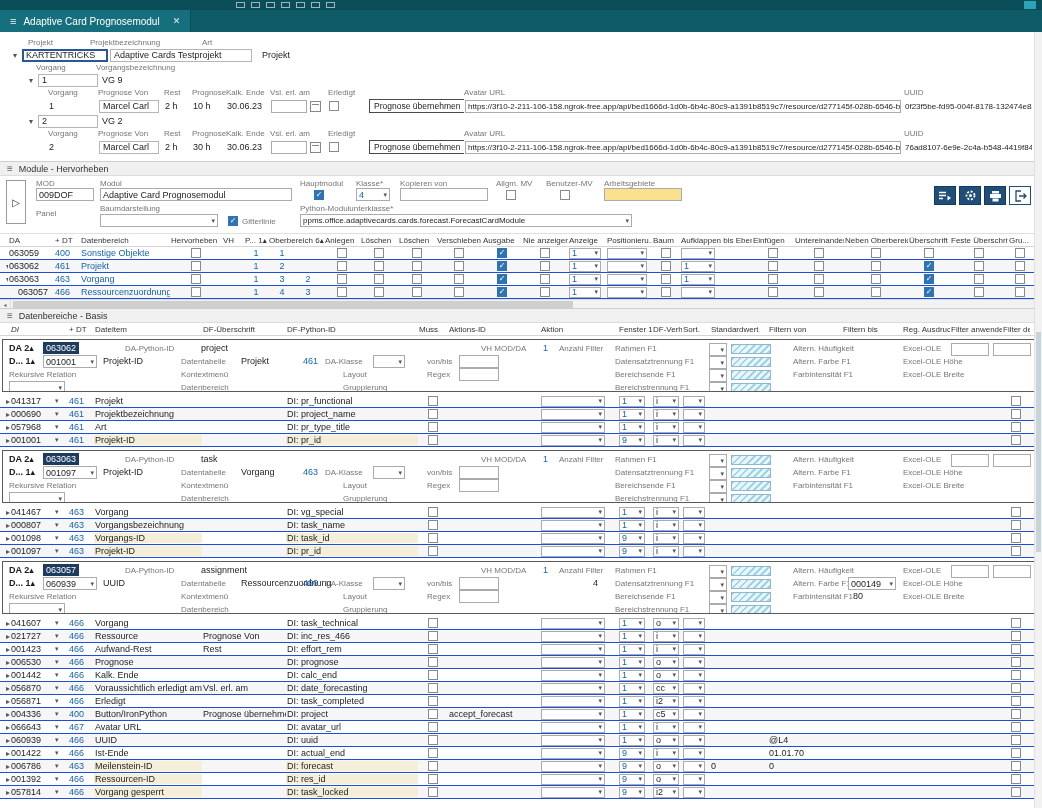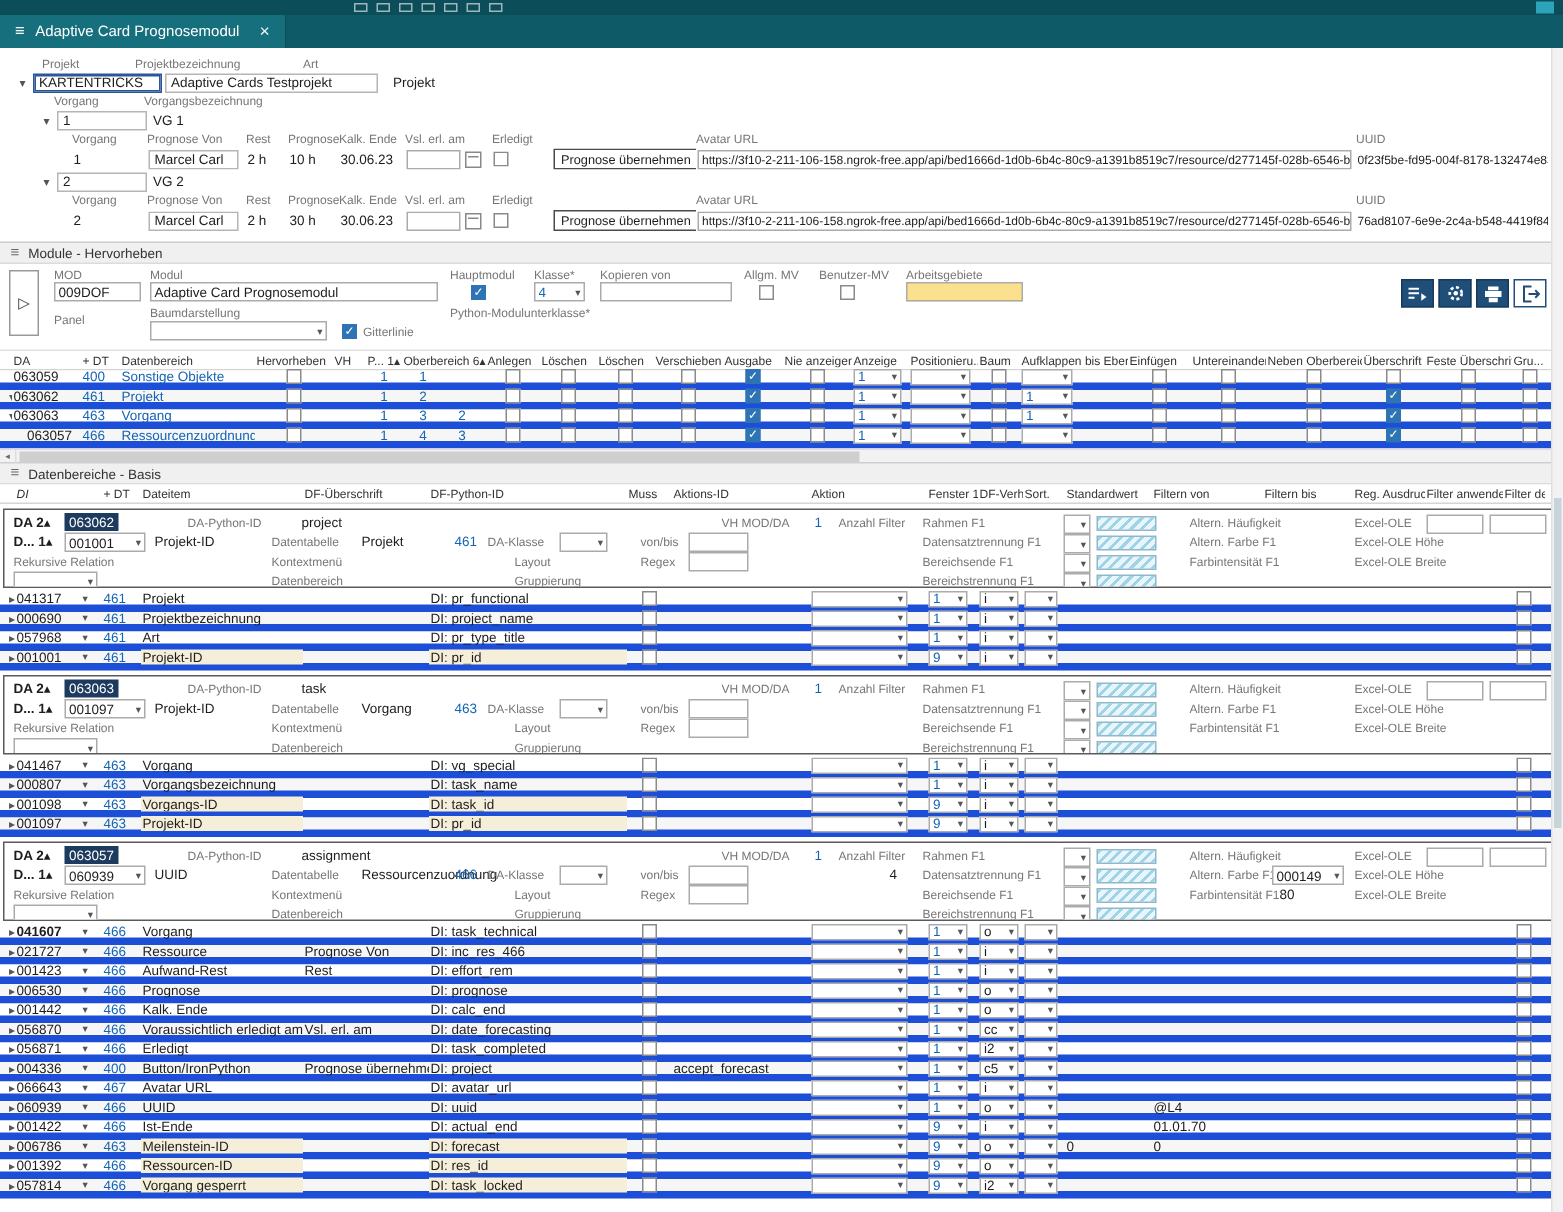--- a/index.html
+++ b/index.html
@@ -32,21 +32,21 @@
 .yellow{background:#fbe18e}
 .cb{width:10px;height:10px;border:1px solid #8a8a8a;background:#fff;display:inline-flex;align-items:center;justify-content:center;flex:0 0 auto}
 .cb.on{background:#2e74b5;border-color:#2e74b5}
 .cb.on::after{content:"✓";color:#fff;font-size:8px;line-height:1}
 .sel{display:inline-flex;align-items:center;justify-content:space-between;border:1px solid #ababab;background:#fff;height:13px;padding:0 2px;overflow:hidden;white-space:nowrap;flex:0 0 auto}
 .sv{font-size:9px;overflow:hidden;white-space:nowrap}
 .sa{color:#555;font-size:7px;margin-left:2px}
 .blu{color:#1464b4}
 .mbtn{width:22px;height:19px;background:#1f4e79;display:flex;align-items:center;justify-content:center;border:1px solid #163a5a}
 .mbtn.light{background:#fff;border:1px solid #1f4e79}
-.row{display:flex;align-items:center;height:13px;border-bottom:5px solid #1d4ed8;background:#fff}
+.row{display:flex;align-items:center;height:13px;border-bottom:1px solid #1d4ed8;background:#fff}
 .row.alt{background:#f6f6f6}
 .row.hdr{border-bottom:1px solid #d5d5d5;background:#fff}
 .row.hdr .pcell span{font-size:8px;color:#333}
 .row .sel{height:11px}
 .ctr{justify-content:center}
 .key{background:#f5efda}
 .pinkc{background:#f8ded9}
 .link{color:#1464b4}
 .mini{font-size:7px;color:#555}
 .half{width:26px;text-align:center;display:inline-block}
@@ -101,21 +101,21 @@
       <span class="cellb" style="width: 142px; margin-left: 2px;">Adaptive Cards Testprojekt</span>
       <span class="pv" style="margin-left: 10px;">Projekt</span>
     </div>
     <div class="prow lr" style="padding-left: 36px;">
       <span class="lab" style="display: inline-block; width: 60px;">Vorgang</span>
       <span class="lab" style="display: inline-block; width: 120px;">Vorgangsbezeichnung</span>
     </div>
     <div class="prow" style="padding-left: 24px;">
       <span class="exp">▾</span>
       <span class="cellb" style="width: 60px;">1</span>
-      <span class="pv" style="margin-left: 4px;">VG 1</span>
+      <span class="pv" style="margin-left: 4px;">VG 9</span>
     </div>
     <div class="prow lr" style="padding-left: 48px;">
       <span class="lab" style="display: inline-block; width: 50px;">Vorgang</span>
       <span class="lab" style="display: inline-block; width: 66px;">Prognose Von</span>
       <span class="lab" style="display: inline-block; width: 28px;">Rest</span>
       <span class="lab" style="display: inline-block; width: 34px;">Prognose</span>
       <span class="lab" style="display: inline-block; width: 44px;">Kalk. Ende</span>
       <span class="lab" style="display: inline-block; width: 58px;">Vsl. erl. am</span>
       <span class="lab" style="display: inline-block; width: 40px;">Erledigt</span>
       <span class="lab" style="display: inline-block; width: 96px;"></span>
@@ -237,20 +237,24 @@
   <span class="inp yellow abs" style="left:604px;top:12px;width:78px"></span>
   <span class="lab abs" style="left:36px;top:33px">Panel</span>
   <span class="lab abs" style="left:100px;top:28px">Baumdarstellung</span>
   <span class="sel abs" style="left:100px;top:38px;width:118px">
       <span class="sv">&nbsp;</span>
       <span class="sa">▾</span>
     </span>
   <span class="cb on abs" style="left:228px;top:40px"></span>
   <span class="lab abs" style="left:242px;top:41px">Gitterlinie</span>
   <span class="lab abs" style="left:300px;top:28px">Python-Modulunterklasse*</span>
+  <span class="sel abs" style="left:300px;top:38px;width:332px">
+      <span class="sv" style="font-size:8px">ppms.office.adaptivecards.cards.forecast.ForecastCardModule</span>
+      <span class="sa">▾</span>
+    </span>
   <div class="mbtn abs" style="left:934px;top:10px">
     <svg width="14" height="12" viewBox="0 0 14 12">
         <path d="M1 2.5h7M1 5.5h7M1 8.5h4" stroke="#fff" stroke-width="1.3" fill="none"></path>
         <path d="M9.5 5.5l3.5 2.5-3.5 2.5z" fill="#fff"></path>
       </svg>
   </div>
   <div class="mbtn abs" style="left:959px;top:10px">
     <svg width="13" height="13" viewBox="0 0 13 13">
         <circle cx="6.5" cy="6.5" r="4" fill="none" stroke="#fff" stroke-width="1.8" stroke-dasharray="2 1.7"></circle>
         <circle cx="6.5" cy="6.5" r="1.5" fill="#fff"></circle>
@@ -1529,21 +1533,21 @@
       <span class="lab" style="position: absolute; left: 900px; top: 4px;">Excel-OLE</span>
       <span class="lab" style="position: absolute; left: 900px; top: 17px;">Excel-OLE Höhe</span>
       <span class="lab" style="position: absolute; left: 900px; top: 30px;">Excel-OLE Breite</span>
       <span class="inp" style="width: 38px; position: absolute; left: 948px; top: 3px;"></span>
       <span class="inp" style="width: 38px; position: absolute; left: 990px; top: 3px;"></span>
     </div>
     <div class="row">
       <div class="pcell " style="width: 10px;">
         <span class="exp">▸</span>
       </div>
-      <div class="pcell " style="width: 44px; font-weight: bold;">
+      <div class="pcell " style="width: 44px;">
         <span>041607</span>
       </div>
       <div class="pcell " style="width: 14px;">
         <span class="mini">▾</span>
       </div>
       <div class="pcell blu" style="width: 26px;">
         <span>466</span>
       </div>
       <div class="pcell " style="width: 108px;">
         <span>Vorgang</span>

